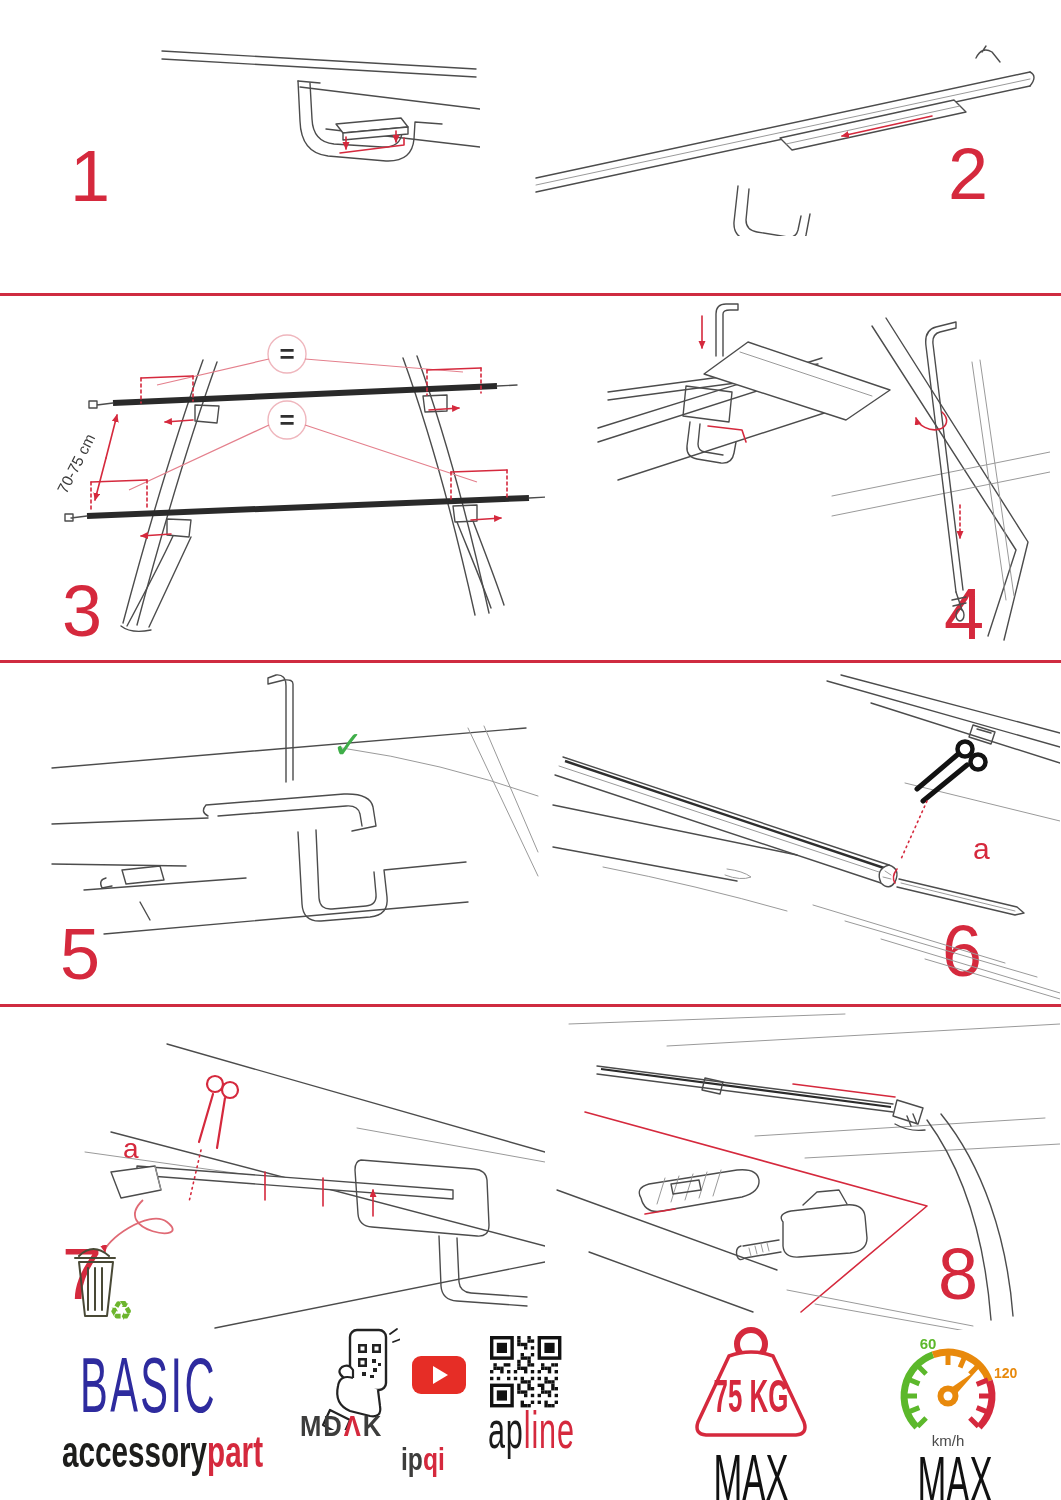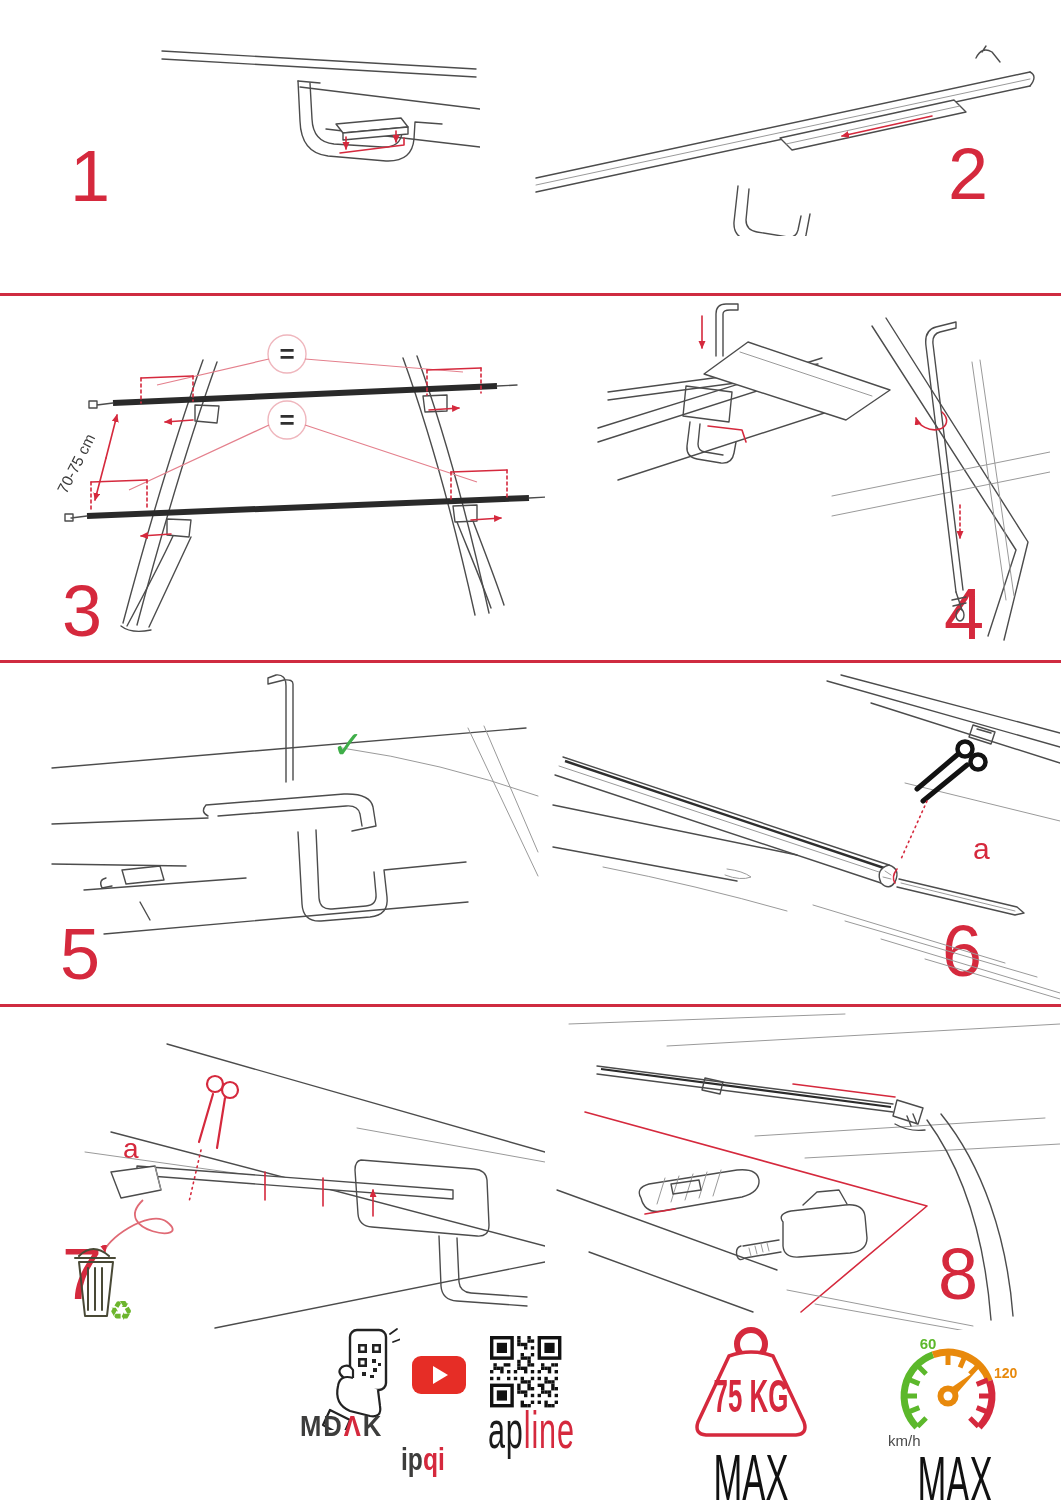--- a/index.html
+++ b/index.html
@@ -234,20 +234,28 @@
     <g>
       <path class="ln" d="M238,214 Q232,206 246,203 L300,197 Q318,195 320,208 L322,230 Q322,243 305,245 L254,249 Q239,250 238,238 Z"></path>
       <path class="ln" d="M258,197 L272,184 L294,182 L302,196"></path>
       <path class="ln" d="M198,238 L234,232 M200,250 L236,244 M196,238 Q190,240 192,248 Q194,254 200,250"></path>
       <path class="lt" d="M204,240 l2,8 M210,238 l2,8 M216,236 l2,8 M222,235 l2,8"></path>
     </g>
     <path class="ln" d="M12,182 L232,262 M44,244 L208,304"></path>
     <path class="lt" d="M242,282 L428,318 M270,296 L460,330"></path>
   </svg>
 
+  <div class="abs" style="left:80px;top:1346px">
+    <span class="stretch" style="font-size:52px;letter-spacing:3px;color:#2e2b9e;transform:scale(0.8,1.5);">BASIC</span>
+  </div>
+  <div class="abs" style="left:62px;top:1430px">
+    <span class="stretch" style="font-size:38px;font-weight:bold;transform:scale(0.78,1.15);">
+      <span style="color:#1d1d1b">accessory</span><span style="color:#d5293d">part</span>
+    </span>
+  </div>
 
   <svg class="abs" style="left:316px;top:1326px" width="84" height="104" viewBox="0 0 84 104">
     <rect x="34" y="4" width="36" height="60" rx="7" fill="#ffffff" stroke="#222222" stroke-width="2.4"></rect>
     <g fill="#222222">
       <rect x="42" y="18" width="9" height="9"></rect>
         <rect x="44.5" y="20.5" width="4" height="4" fill="#fff"></rect>
       <rect x="56" y="18" width="9" height="9"></rect>
         <rect x="58.5" y="20.5" width="4" height="4" fill="#fff"></rect>
       <rect x="42" y="32" width="9" height="9"></rect>
         <rect x="44.5" y="34.5" width="4" height="4" fill="#fff"></rect>
@@ -406,18 +414,18 @@
       <path d="M33.6,92.4 L42.1,83.9 M24.1,78.1 L35.3,73.6 M21,62 L33,62 M24.4,45.2 L35.4,49.9 M33.6,31.6 L42.1,40.1" stroke="#5cb82b"></path>
       <path d="M64,19 L64,31 M80.8,22.4 L76.1,33.4 M94.4,31.6 L85.9,40.1" stroke="#e8890c"></path>
       <path d="M103.9,45.9 L92.7,50.4 M107,62 L95,62 M103.9,78.1 L92.7,73.6 M94.4,92.4 L85.9,83.9" stroke="#d5293d"></path>
     </g>
     <polygon points="93.7,35.6 67.3,65.7 60.7,58.3" fill="#e8890c"></polygon>
     <circle cx="64" cy="62" r="10.5" fill="#e8890c"></circle>
     <circle cx="64" cy="62" r="4.5" fill="#ffffff"></circle>
     <text x="44" y="15" text-anchor="middle" font-size="15" font-weight="bold" fill="#5cb82b">60</text>
     <text x="110" y="44" font-size="14" font-weight="bold" fill="#e8890c">120</text>
   </svg>
-  <div class="abs" style="left:888px;top:1432px;width:120px;font-size:15px;color:#4a4a4a">km/h</div>
+  <div class="abs" style="left:888px;top:1432px;width:120px;text-align:center;font-size:15px;color:#4a4a4a">km/h</div>
   <div class="abs" style="left:900px;top:1448px;width:110px;text-align:center">
     <span class="stretch ctr" style="font-size:48px;color:#111111;transform:scale(0.72,1.35);">MAX</span>
   </div>
 
 </div>
 
 </body></html>

